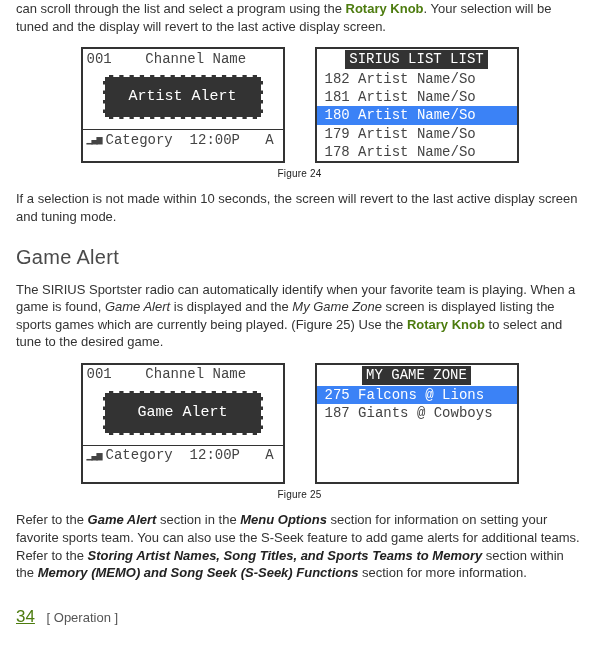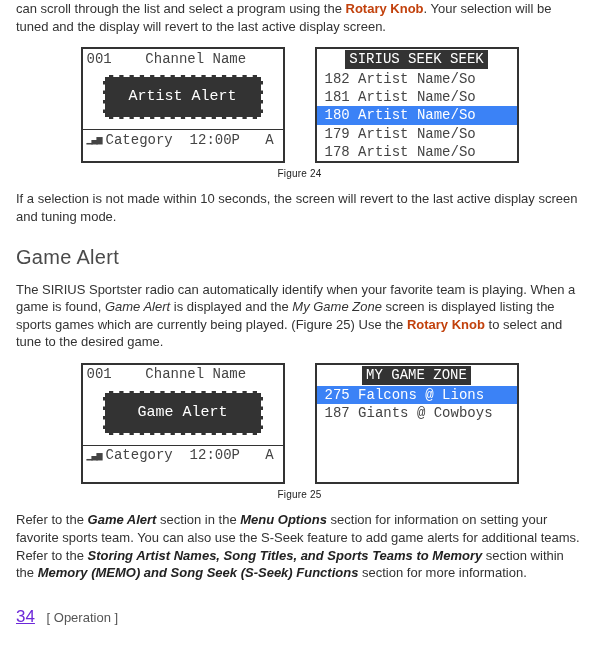--- a/index.html
+++ b/index.html
@@ -8,21 +8,21 @@
     font-family: Arial, Helvetica, sans-serif;
     font-size: 13px;
     line-height: 1.35;
     width: 567px;
     color: #333;
     background: #fff;
   }
   .para {
     margin: 0 0 10px 0;
   }
-  .bold { font-weight: bold; color: #c2410c; }
+  .bold { font-weight: bold; color: #4d7c0f; }
   .italic { font-style: italic; }
   .bolditalic { font-weight: bold; font-style: italic; color: #222; }
   h2.section {
     font-size: 20px;
     font-weight: normal;
     margin: 18px 0 10px 0;
     color: #4a4a4a;
     letter-spacing: 0.3px;
   }
   .figures-row {
@@ -111,21 +111,21 @@
   .lcd-right .pad {
     height: 20px;
   }
   .footer {
     margin-top: 24px;
     font-size: 13px;
     color: #555;
   }
   .footer .pn {
     font-size: 17px;
-    color: #6d28d9;
+    color: #4d7c0f;
     margin-right: 8px;
     text-decoration: underline;
   }
 </style>
 </head>
 <body>
 
 <p class="para">
   <span>can scroll through the list and select a program using the </span><span class="bold">Rotary Knob</span><span>. Your selection will be tuned and the display will revert to the last active display screen.</span>
 </p>
@@ -139,21 +139,21 @@
     <div class="modal">
       <span>Artist Alert</span>
     </div>
     <div class="lcd-row lcd-bottom">
       <span class="signal">▁▃▅</span><span>Category</span><span>  </span><span>12:00P</span><span>   </span><span>A</span>
     </div>
   </div>
 
   <div class="lcd-right">
     <div class="title-row">
-      <span class="title-inner">SIRIUS SEEK SEEK</span>
+      <span class="title-inner">SIRIUS LIST LIST</span>
     </div>
     <div id="fig24-list">
         <div class="line">182 Artist Name/So</div>
         <div class="line">181 Artist Name/So</div>
         <div class="line hl">180 Artist Name/So</div>
         <div class="line">179 Artist Name/So</div>
         <div class="line">178 Artist Name/So</div>
       </div>
   </div>
 </div>

